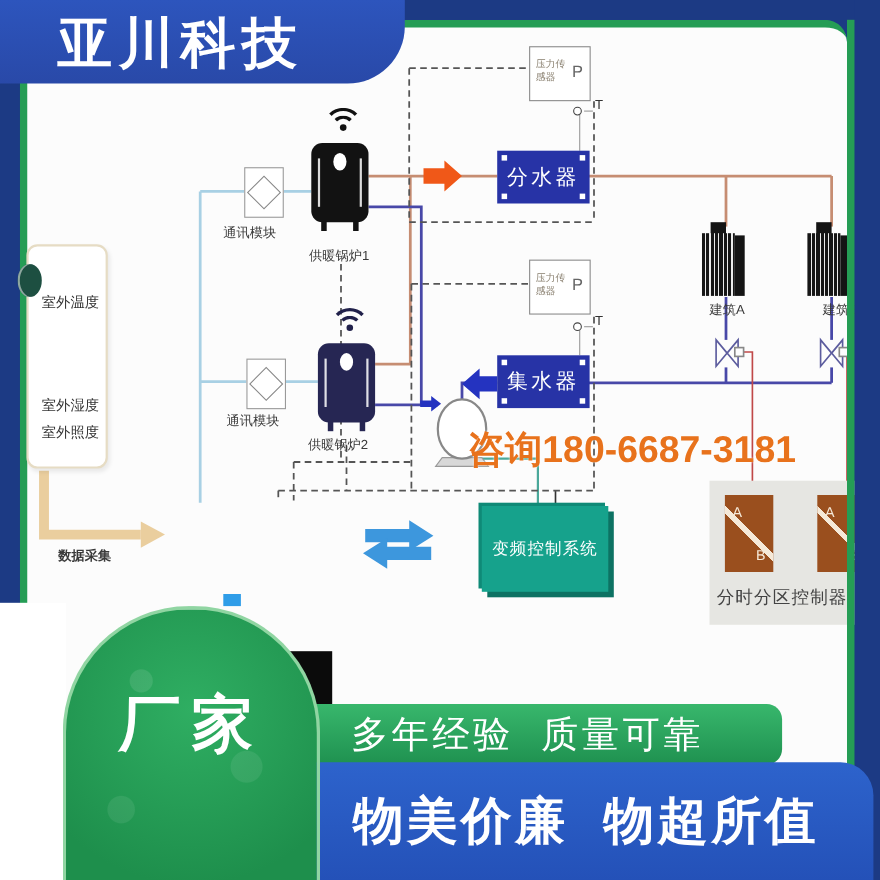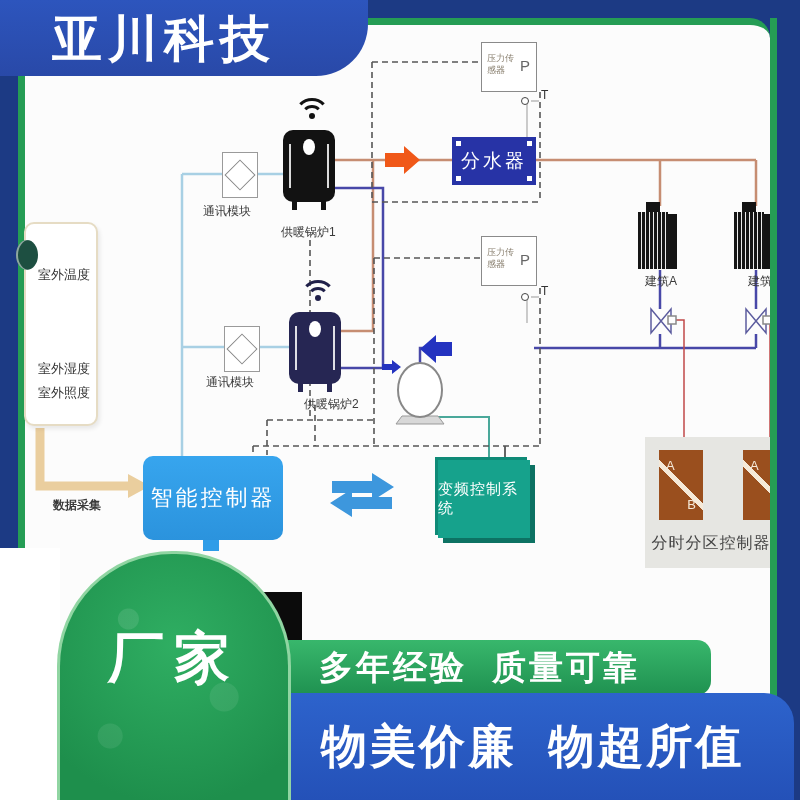--- a/index.html
+++ b/index.html
@@ -49,42 +49,42 @@
   .psensor .txt{position:absolute;left:5px;top:9px;width:30px;font-size:9px;line-height:1.35;color:#8a8070;}
   .psensor .sym{position:absolute;right:6px;top:14px;font-size:15px;color:#666;}
   
   .manifold{width:84px;height:48px;background:#2733a6;z-index:7;display:flex;align-items:center;justify-content:center;}
   .manifold span{color:#fff;font-size:19px;letter-spacing:3px;}
   .manifold b{position:absolute;width:5px;height:5px;background:#fff;}
   .manifold .c1{left:4px;top:4px;} .manifold .c2{right:4px;top:4px;}
   .manifold .c3{left:4px;bottom:4px;} .manifold .c4{right:4px;bottom:4px;}
   .tlabel{font-size:12px;color:#333;z-index:8;}
   
-  .vfd{left:438px;top:460px;width:92px;height:78px;background:#16a28c;z-index:7;
+  .vfd{left:438px;top:460px;width:115px;height:78px;background:#16a28c;z-index:7;
        box-shadow:5px 5px 0 #0d7263, -3px -3px 0 #0f8a77;display:flex;align-items:center;justify-content:center;}
   .vfd span{color:#fff;font-size:15px;letter-spacing:1px;}
   
   .towerA{background:repeating-linear-gradient(90deg,#161616 0 3px,#ececec 3px 4px);z-index:7;}
   .towerS{background:#141414;z-index:7;}
   
   .zone{left:645px;top:437px;width:132px;height:131px;background:#e6e6e2;z-index:7;}
   .zunit{position:absolute;width:44px;height:70px;background:#9a4f1e;
          background-image:linear-gradient(45deg,transparent 47%,#f5e9d8 47%,#f5e9d8 53%,transparent 53%);}
   .zunit .la{position:absolute;left:7px;top:8px;color:#f5e9d8;font-size:13px;}
   .zunit .lb{position:absolute;right:7px;bottom:8px;color:#f5e9d8;font-size:13px;}
   .zone .zlab{position:absolute;left:0;right:0;bottom:14px;text-align:center;font-size:16px;color:#444;letter-spacing:1px;}
   
   .hotline{left:425px;top:386px;font-size:34px;font-weight:bold;color:#e8721c;z-index:9;white-space:nowrap;
            text-shadow:0 0 2px rgba(255,255,255,.9);}
   
   .white-left{left:0;top:548px;width:60px;height:252px;background:#fff;z-index:20;}
   .blackdev{left:256px;top:592px;width:46px;height:50px;background:#0b0b0b;z-index:21;}
   .banner-exp{left:283px;top:640px;width:428px;height:55px;border-radius:0 14px 14px 0;z-index:22;
               background:linear-gradient(180deg,#38b76c,#1f9150);display:flex;align-items:center;}
-  .banner-exp span{color:#fff;font-size:34px;font-weight:bold;letter-spacing:3px;padding-left:36px;white-space:pre;}
+  .banner-exp span{color:#fff;font-size:34px;font-weight:normal;letter-spacing:3px;padding-left:36px;white-space:pre;}
   .banner-val{left:283px;top:693px;width:511px;height:107px;border-radius:0 30px 0 0;z-index:23;
               background:linear-gradient(180deg,#2d63cc,#2451b8);display:flex;align-items:center;}
   .banner-val span{color:#fff;font-size:46px;font-weight:bold;letter-spacing:3px;padding-left:38px;white-space:pre;}
   .dome{left:57px;top:551px;width:228px;height:260px;z-index:24;
         border:3px solid #90d5a2;border-bottom:none;border-radius:115px 115px 0 0;
         background:radial-gradient(circle at 50% 35%,#2fae62,#1e8f4c 78%);
         background-image:radial-gradient(circle at 30% 25%,rgba(255,255,255,.10) 0 10px,transparent 11px),
                          radial-gradient(circle at 72% 55%,rgba(255,255,255,.08) 0 14px,transparent 15px),
                          radial-gradient(circle at 22% 70%,rgba(255,255,255,.08) 0 12px,transparent 13px),
                          radial-gradient(circle at 50% 35%,#2fae62,#1e8f4c 78%);
@@ -194,23 +194,20 @@
   </svg>
 
   <div class="abs sensorbox">
     <span class="row" style="top:42px;">室外温度</span>
     <span class="row" style="top:93px;margin-top:43px;">室外湿度</span>
     <span class="row" style="top:160px;">室外照度</span>
   </div>
   <div class="abs sense-ic"></div>
   <span class="abs lbl" style="left:53px;top:497px;font-weight:bold;">数据采集</span>
 
-  <div class="abs controller">
-    <span>智能控制器</span>
-  </div>
   <div class="abs ctl-tab"></div>
 
   <div class="abs comm" style="left:222px;top:152px;">
       <i></i>
     </div>
   <span class="abs lbl" style="left:203px;top:203px;">通讯模块</span>
   <div class="abs comm" style="left:224px;top:326px;">
       <i></i>
     </div>
   <span class="abs lbl" style="left:206px;top:374px;">通讯模块</span>
@@ -233,39 +230,46 @@
       <span class="a2"></span>
       <span class="dot"></span>
     </div>
   <div class="abs boiler b2">
     <span class="oval"></span>
       <span class="slotL"></span>
       <span class="slotR"></span>
       <span class="legL"></span>
       <span class="legR"></span>
   </div>
-  <span class="abs lbl" style="left:304px;top:396px;text-align:right;">供暖锅炉2</span>
+  <span class="abs lbl" style="left:280px;top:396px;text-align:right;">供暖锅炉2</span>
 
   <div class="abs psensor" style="left:481px;top:42px;">
     <span class="txt">压力传感器</span>
     <span class="sym">P</span>
   </div>
   <div class="abs psensor" style="left:481px;top:236px;">
     <span class="txt">压力传感器</span>
     <span class="sym">P</span>
   </div>
   <span class="abs tlabel" style="left:541px;top:88px;">T</span>
   <span class="abs tlabel" style="left:541px;top:284px;">T</span>
 
   <div class="abs manifold" style="left:452px;top:137px;">
     <b class="c1"></b>
       <b class="c2"></b>
       <b class="c3"></b>
       <b class="c4"></b>
     <span>分水器</span>
+  </div>
+  <div class="abs manifold" style="left:452px;top:323px;">
+    <b class="c1"></b>
+      <b class="c2"></b>
+      <b class="c3"></b>
+      <b class="c4"></b>
+    <span>集水器</span>
   </div>
 
   <div class="abs vfd">
     <span>变频控制系统</span>
   </div>
 
   <div class="abs towerS" style="left:646px;top:202px;width:14px;height:12px;"></div>
   <div class="abs towerA" style="left:638px;top:212px;width:30px;height:57px;"></div>
   <div class="abs towerS" style="left:668px;top:214px;width:9px;height:55px;"></div>
   <span class="abs lbl" style="left:645px;top:273px;">建筑A</span>
@@ -279,20 +283,21 @@
       <span class="la">A</span>
       <span class="lb">B</span>
     </div>
     <div class="zunit" style="left:98px;top:13px;">
       <span class="la">A</span>
       <span class="lb">B</span>
     </div>
     <span class="zlab">分时分区控制器</span>
   </div>
 
+  <span class="abs hotline">咨询180-6687-3181</span>
 
   <div class="abs edge-green"></div>
   <div class="abs edge-navy"></div>
 
   <div class="abs brand">
     <span>亚川科技</span>
   </div>
 
   <div class="abs white-left"></div>
   <div class="abs blackdev"></div>

